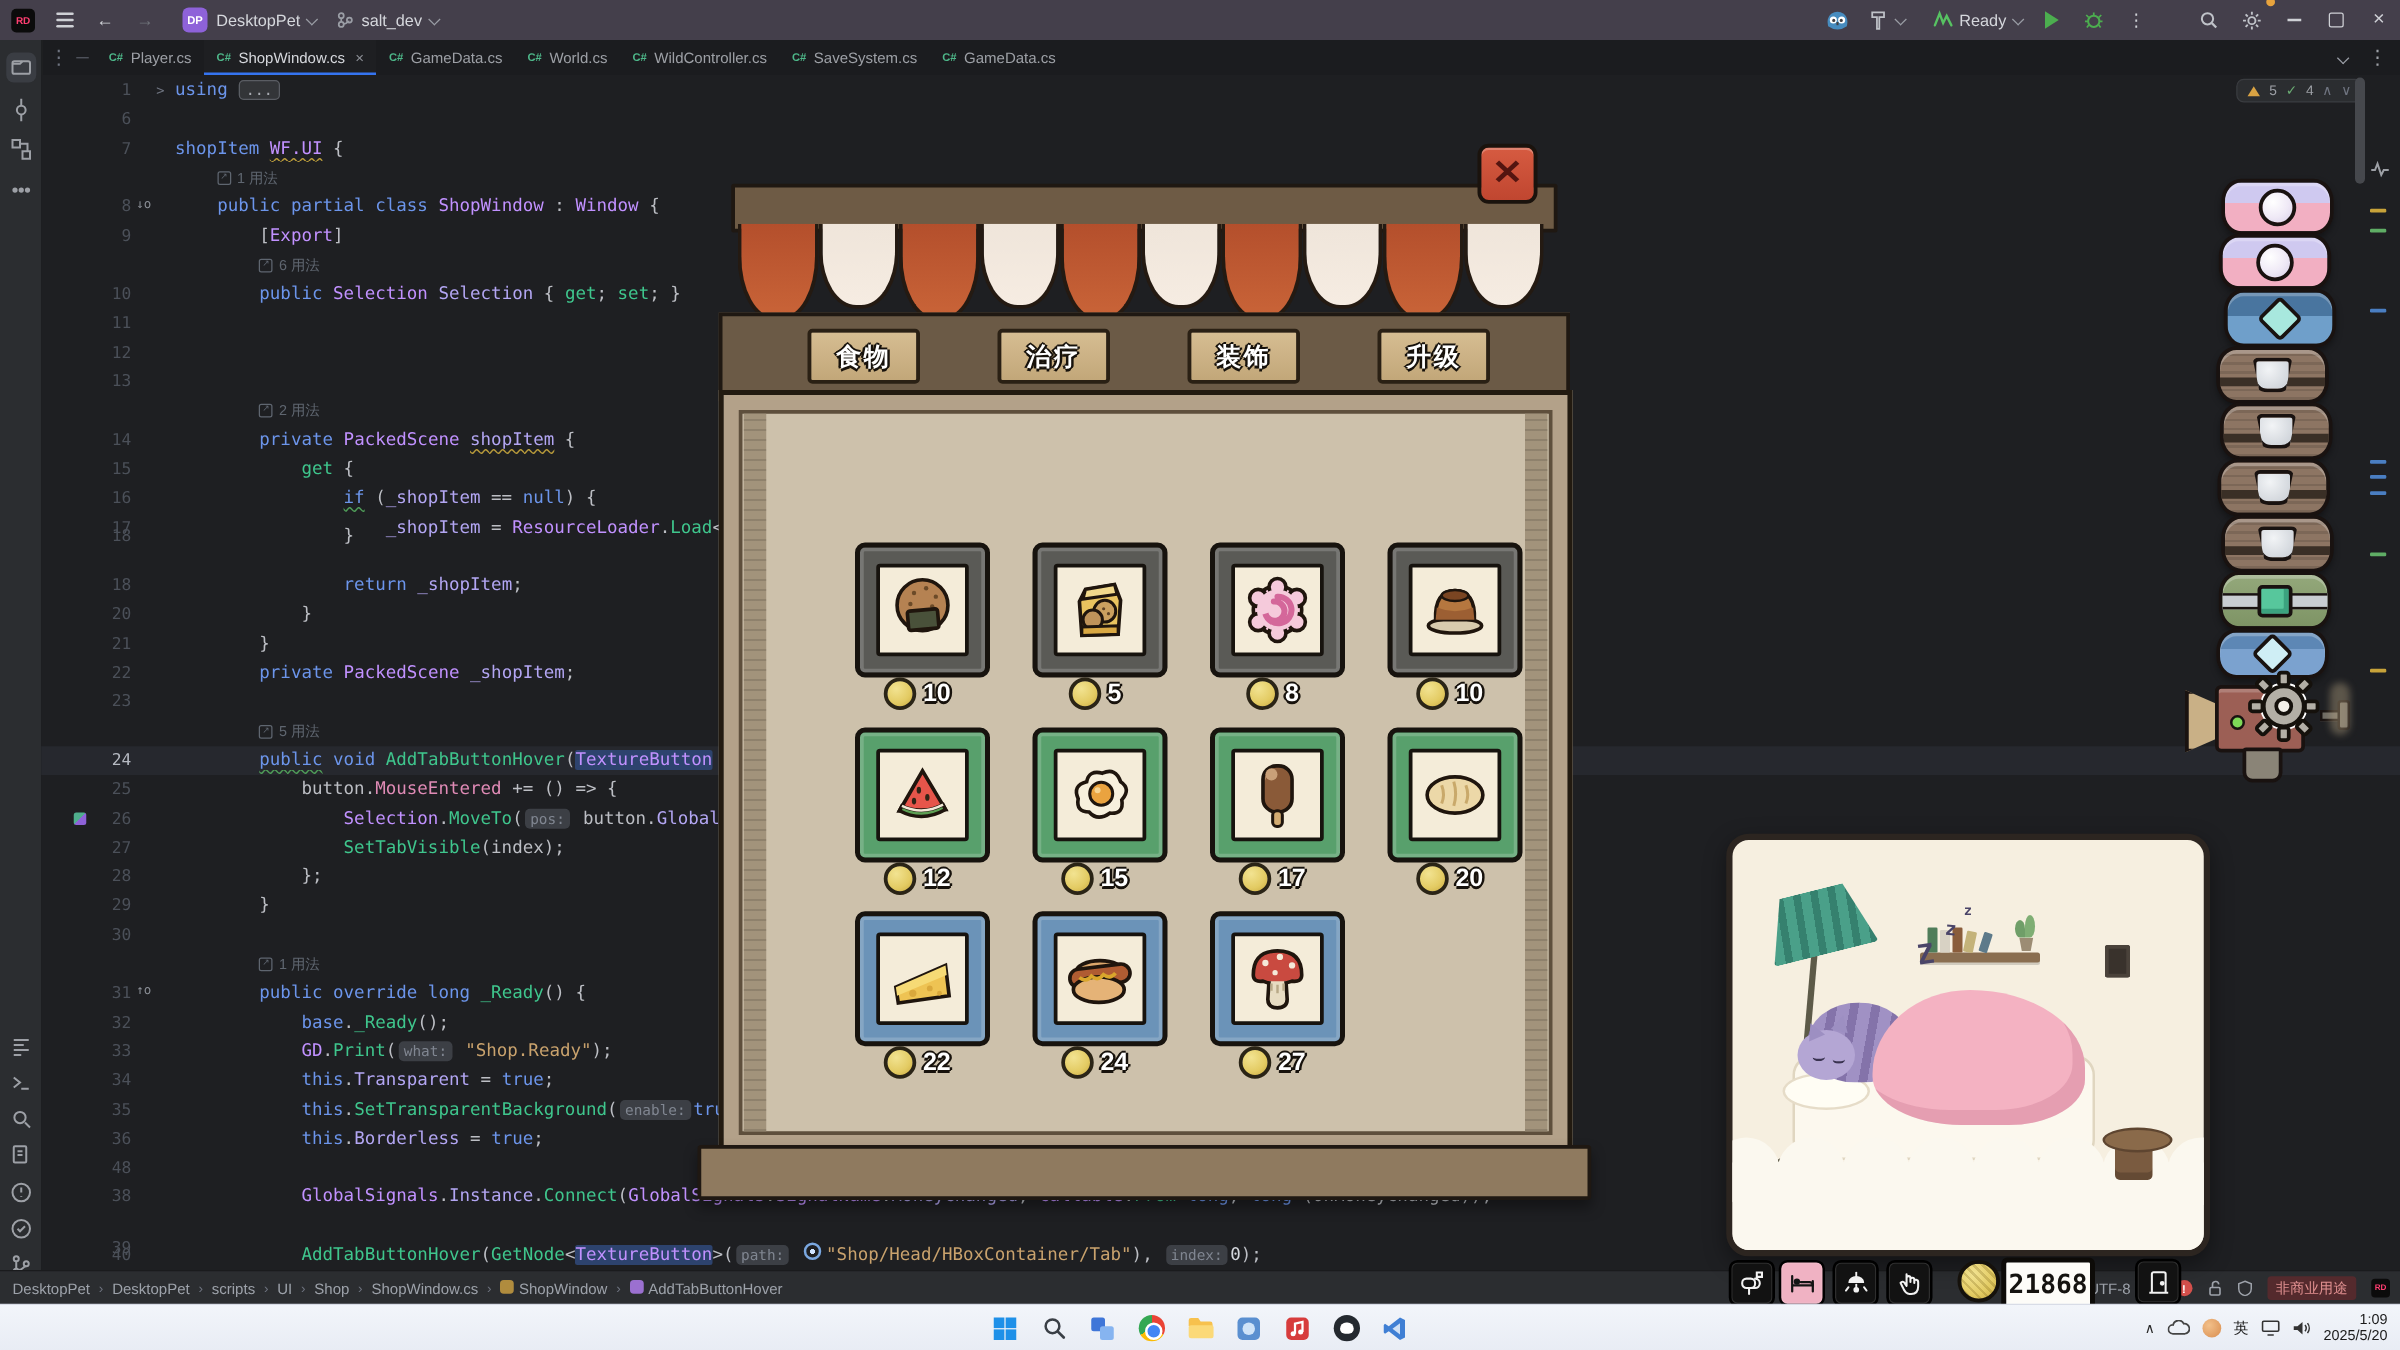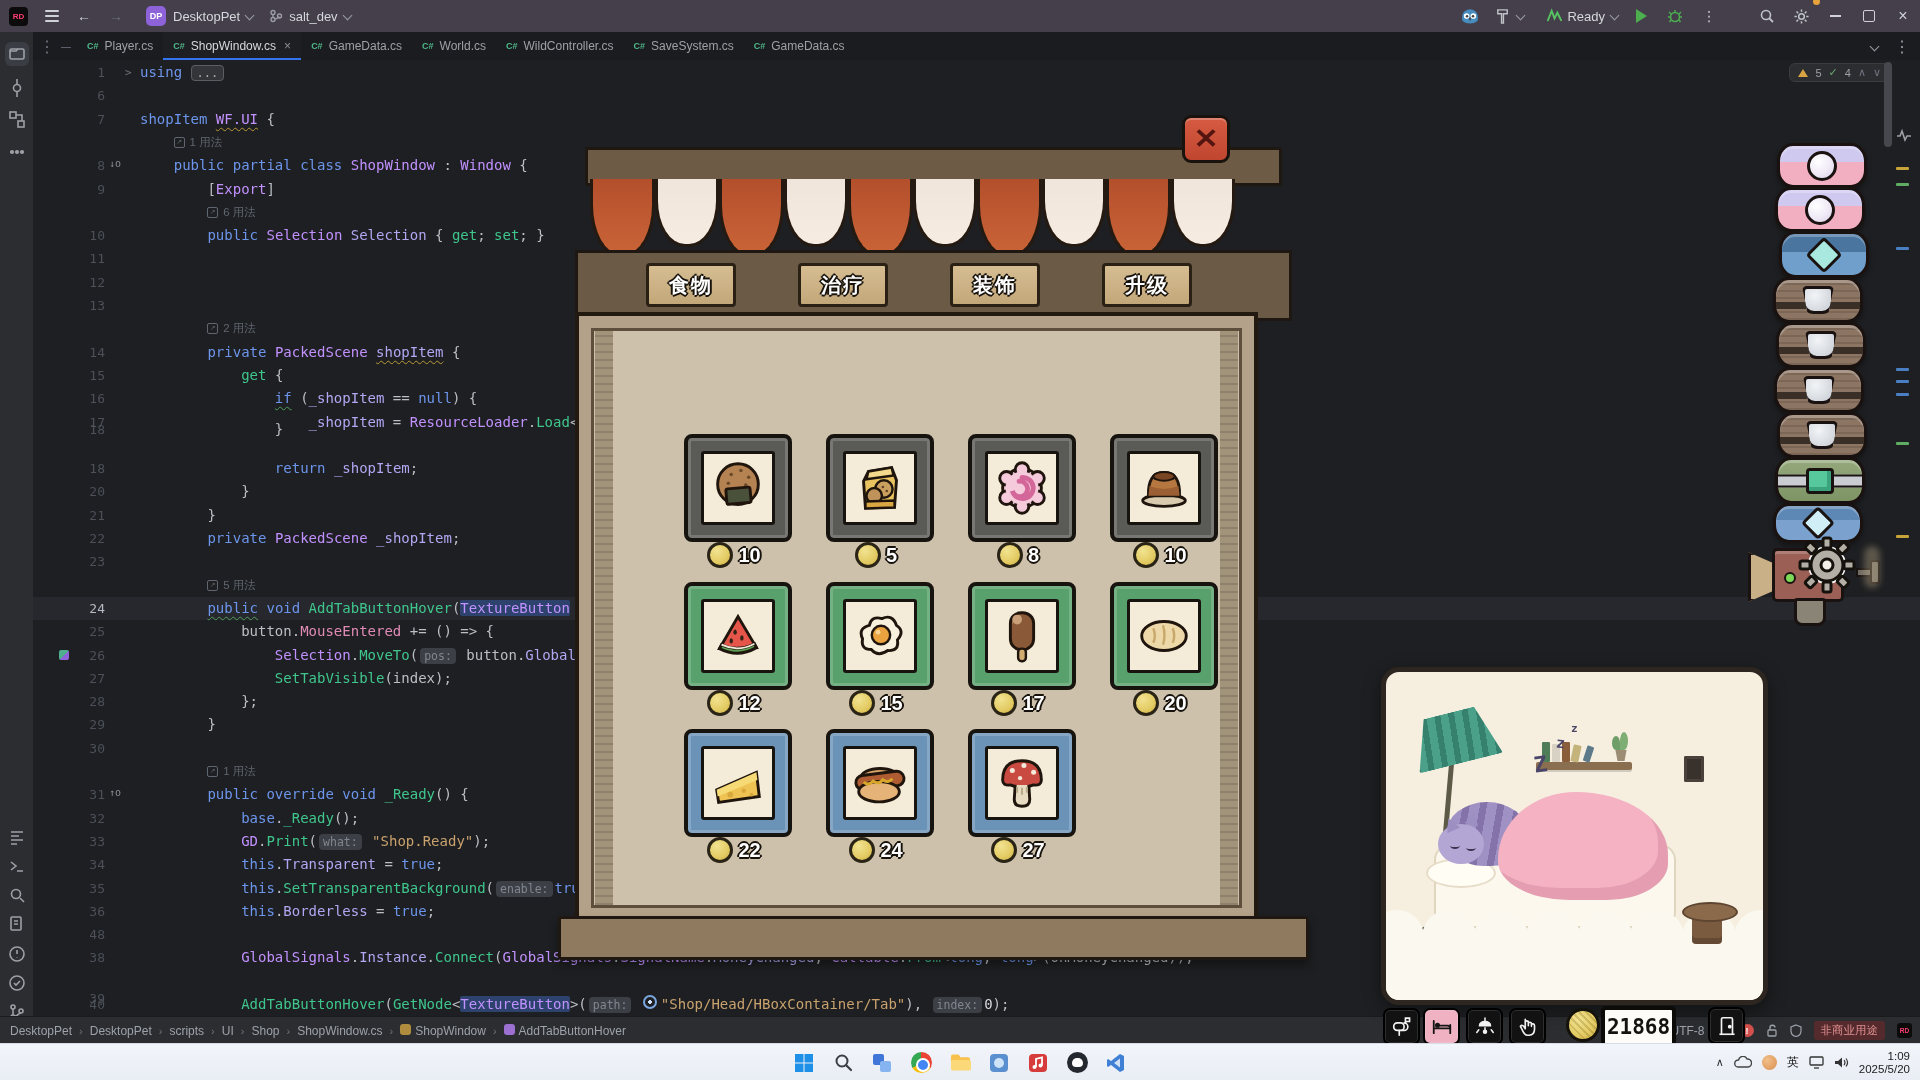--- a/index.html
+++ b/index.html
@@ -69,21 +69,21 @@
   #sb-right{margin-left:auto;display:flex;align-items:center;gap:12px;margin-right:8px;}
   .sb-ico{color:#9da2aa;font-size:12px;}
   .reddot{width:13px;height:13px;border-radius:50%;background:#d4504c;color:#fff;font-size:9px;font-weight:bold;
     display:flex;align-items:center;justify-content:center;}
   #license{background:#542a2d;color:#e09090;border-radius:3px;padding:2px 7px;font-size:11.5px;}
   #rd-mini{width:15px;height:15px;background:#0b0b0b;border-radius:3px;color:#ff3e71;font-size:6.5px;font-weight:bold;
     display:flex;align-items:center;justify-content:center;}
   
   #shop{left:550px;top:110px;width:730px;height:860px;z-index:50;}
   .wood{background-image:repeating-linear-gradient(0deg,rgba(0,0,0,.10) 0 1px,transparent 1px 6px),
-    repeating-linear-gradient(90deg,rgba(255,255,255,.05) 0 2px,transparent 2px 11px);padding-left:36px;}
+    repeating-linear-gradient(90deg,rgba(255,255,255,.05) 0 2px,transparent 2px 11px);}
   #shop-close{left:632px;top:5px;width:42px;height:42px;background:linear-gradient(#d65b41,#c04630);
     border:3px solid #1a130d;border-radius:9px;z-index:5;display:flex;align-items:center;justify-content:center;
     box-shadow:inset 0 2px 0 rgba(255,255,255,.25);}
   #shop-close span{color:#541510;font-size:30px;font-weight:bold;line-height:30px;transform:scaleY(.92);}
   #shop-sign{left:35px;top:37px;width:655px;height:33px;background:#6e5b45;border:3px solid #1f1812;border-radius:2px;}
   #awning{left:40px;top:69px;width:645px;height:84px;display:flex;}
   .scal{width:64.5px;border:3px solid #241a12;border-top:none;box-sizing:border-box;}
   .scal.r{height:78px;background:linear-gradient(#b44f2c,#c96438);border-radius:0 0 30px 30px/0 0 52px 52px;}
   .scal.w{height:68px;background:linear-gradient(#efe5da,#f6ece2);border-radius:0 0 30px 30px/0 0 46px 46px;}
   #tabrow{left:25px;top:140px;width:675px;height:65px;background:#6b5a46;border:3px solid #1f1812;}
@@ -366,21 +366,21 @@
         <div class="row" style="top: 560.2px;"><span class="ln">25</span><span class="code"><span class="c-p">            button.</span><span class="c-e">MouseEntered</span><span class="c-p"> += () =&gt; {</span></span></div>
         <div class="row" style="top: 583.5px;"><span class="ln">26</span><span style="position: absolute; left: 26px; top: 6px; width: 10px; height: 10px; border-radius: 2px; background: linear-gradient(135deg, rgb(79, 174, 141) 50%, rgb(142, 98, 217) 50%);"></span><span class="code"><span class="c-p">                </span><span class="c-t">Selection</span><span class="c-p">.</span><span class="c-m">MoveTo</span><span class="c-p">(</span><span class="c-chip">pos:</span><span class="c-p"> button.</span><span class="c-f">GlobalPosition</span><span class="c-p">);</span></span></div>
         <div class="row" style="top: 606.8px;"><span class="ln">27</span><span class="code"><span class="c-p">                </span><span class="c-m">SetTabVisible</span><span class="c-p">(index);</span></span></div>
         <div class="row" style="top: 630.1px;"><span class="ln">28</span><span class="code"><span class="c-p">            };</span></span></div>
         <div class="row" style="top: 653.4px;"><span class="ln">29</span><span class="code"><span class="c-p">        }</span></span></div>
         <div class="row" style="top: 676.7px;"><span class="ln">30</span><span class="code"></span></div>
         <div class="hintrow" style="top: 700px; left: 174.2px;">
           <span class="hintbox">↗</span>
           <span>1 用法</span>
         </div>
-        <div class="row" style="top: 723.3px;"><span class="ln">31</span><span class="gutico">↑o</span><span class="code"><span class="c-p">        </span><span class="c-k">public override void </span><span class="c-m">_Ready</span><span class="c-p">() {</span></span></div>
+        <div class="row" style="top: 723.3px;"><span class="ln">31</span><span class="gutico">↑o</span><span class="code"><span class="c-p">        </span><span class="c-k">public override long </span><span class="c-m">_Ready</span><span class="c-p">() {</span></span></div>
         <div class="row" style="top: 746.6px;"><span class="ln">32</span><span class="code"><span class="c-p">            </span><span class="c-k">base</span><span class="c-p">.</span><span class="c-m">_Ready</span><span class="c-p">();</span></span></div>
         <div class="row" style="top: 769.9px;"><span class="ln">33</span><span class="code"><span class="c-p">            </span><span class="c-t">GD</span><span class="c-p">.</span><span class="c-m">Print</span><span class="c-p">(</span><span class="c-chip">what:</span><span class="c-p"> </span><span class="c-str">"Shop.Ready"</span><span class="c-p">);</span></span></div>
         <div class="row" style="top: 793.2px;"><span class="ln">34</span><span class="code"><span class="c-p">            </span><span class="c-k">this</span><span class="c-p">.</span><span class="c-f">Transparent</span><span class="c-p"> = </span><span class="c-k">true</span><span class="c-p">;</span></span></div>
         <div class="row" style="top: 816.5px;"><span class="ln">35</span><span class="code"><span class="c-p">            </span><span class="c-k">this</span><span class="c-p">.</span><span class="c-m">SetTransparentBackground</span><span class="c-p">(</span><span class="c-chip">enable:</span><span class="c-k">true</span><span class="c-p">);</span></span></div>
         <div class="row" style="top: 839.8px;"><span class="ln">36</span><span class="code"><span class="c-p">            </span><span class="c-k">this</span><span class="c-p">.</span><span class="c-f">Borderless</span><span class="c-p"> = </span><span class="c-k">true</span><span class="c-p">;</span></span></div>
         <div class="row" style="top: 863.1px;"><span class="ln">48</span><span class="code"></span></div>
         <div class="row" style="top: 886.4px;"><span class="ln">38</span><span class="code"><span class="c-p">            </span><span class="c-t">GlobalSignals</span><span class="c-p">.</span><span class="c-f">Instance</span><span class="c-p">.</span><span class="c-m">Connect</span><span class="c-p">(</span><span class="c-t">GlobalSignals</span><span class="c-p">.</span><span class="c-t">SignalName</span><span class="c-p">.</span><span class="c-f">MoneyChanged</span><span class="c-p">, </span><span class="c-t">Callable</span><span class="c-p">.</span><span class="c-m">From</span><span class="c-p">&lt;</span><span class="c-k">long</span><span class="c-p">, </span><span class="c-k">long</span><span class="c-p">&gt;(OnMoneyChanged));</span></span></div>
         <div class="row" style="top: 927px;"><span class="ln">39</span><span class="code"></span></div>
         <div class="row" style="top: 933px;"><span class="ln">40</span><span class="code"><span class="c-p">            </span><span class="c-m">AddTabButtonHover</span><span class="c-p">(</span><span class="c-m">GetNode</span><span class="c-p">&lt;</span><span class="c-t c-sel">TextureButton</span><span class="c-p">&gt;(</span><span class="c-chip">path:</span><span class="c-p"> </span><span class="nodeico"></span><span class="c-str">"Shop/Head/HBoxContainer/Tab"</span><span class="c-p">), </span><span class="c-chip">index:</span><span class="c-num">0</span><span class="c-p">);</span></span></div>
       </div>

